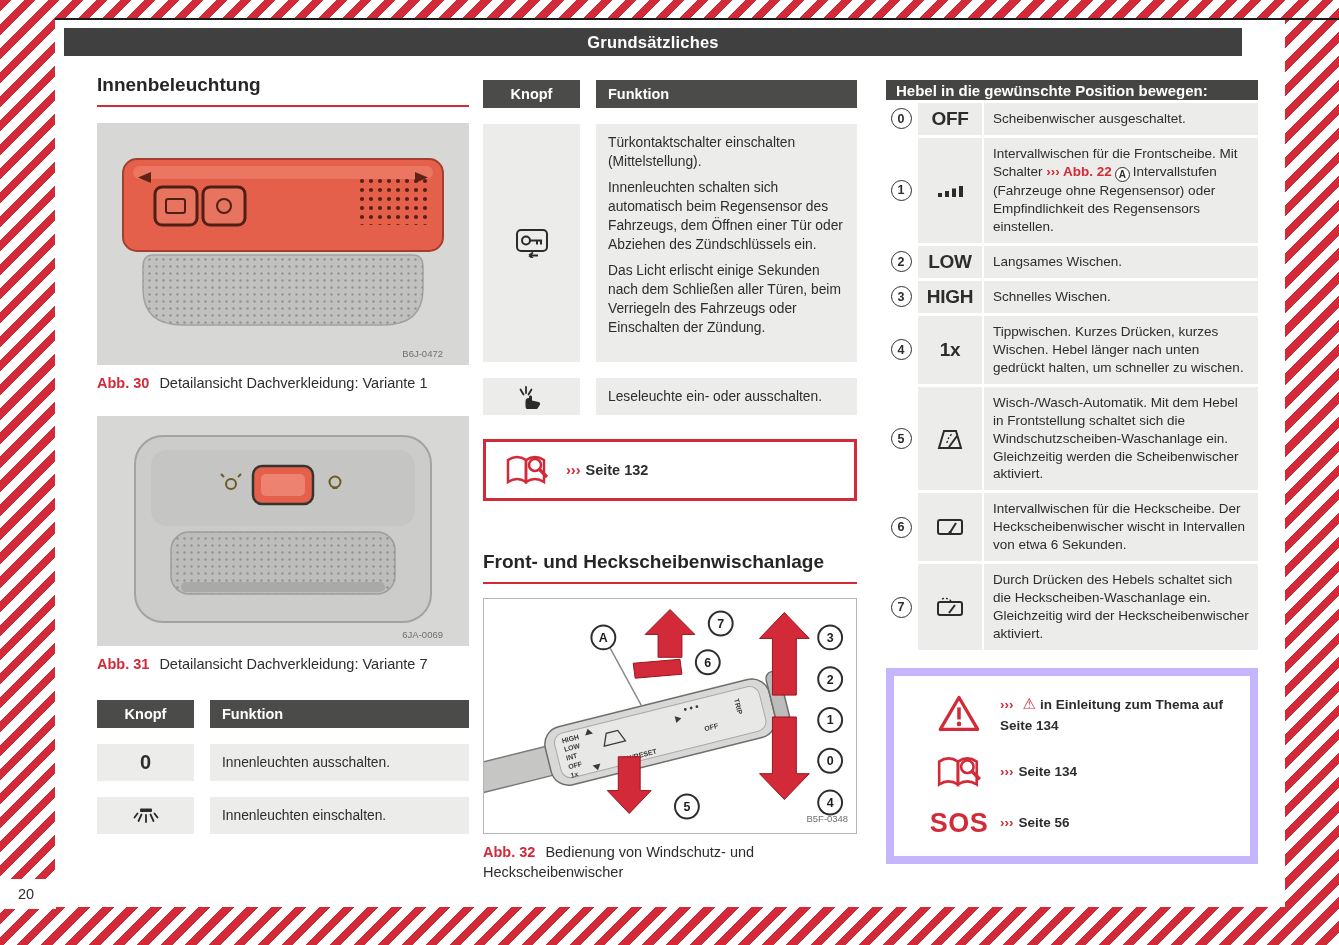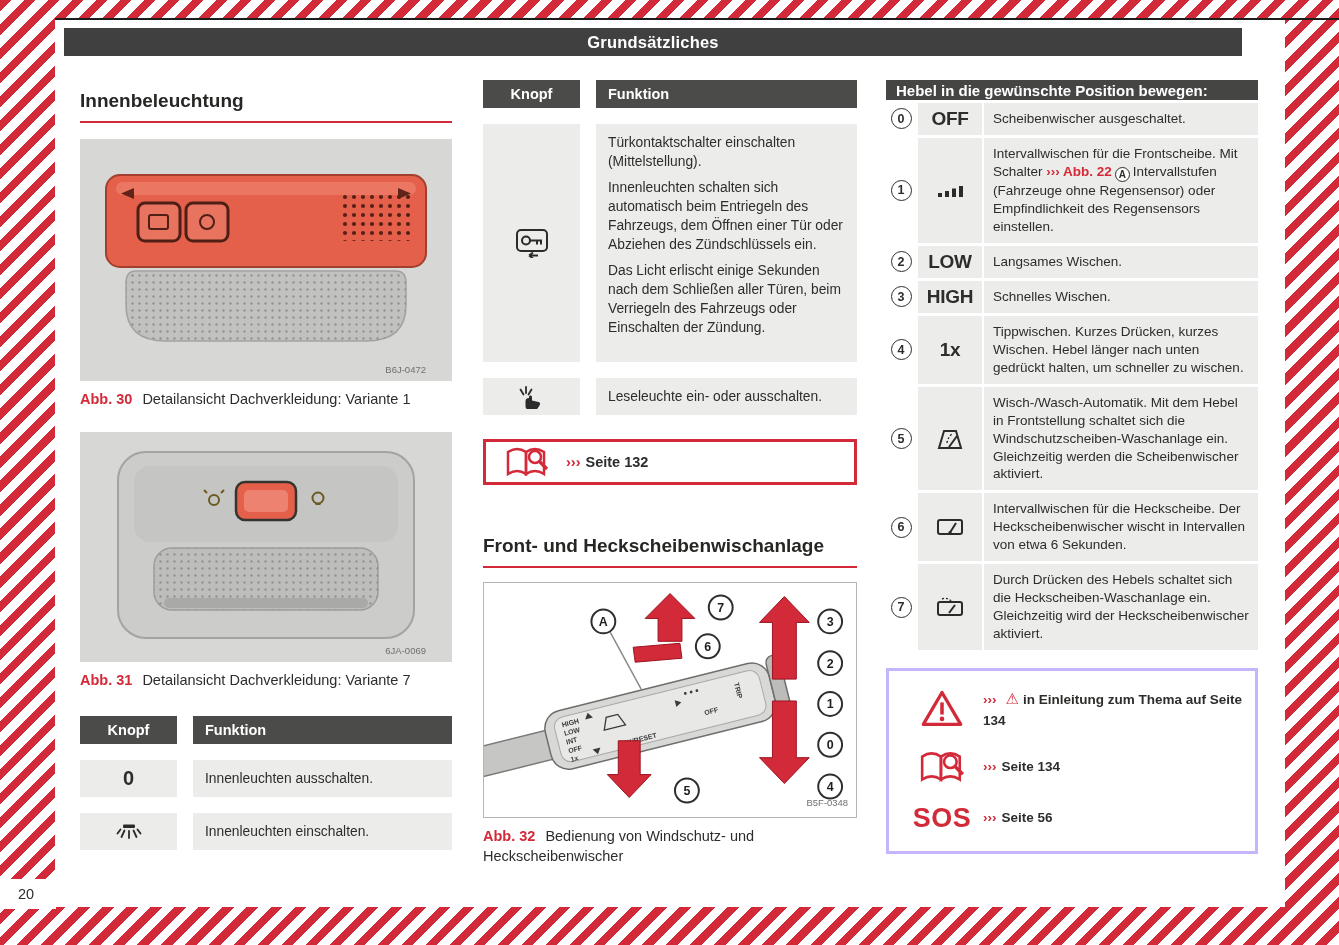--- a/index.html
+++ b/index.html
@@ -22,21 +22,21 @@
   .pagenum-box {
     position:absolute; left:0; top:879px; width:56px; height:30px; background:#fff;
     display:flex; align-items:center; padding-left:18px; font-size:14.5px; color:#2d2d2b; z-index:4;
   }
   .header-bar {
     position:absolute; left:9px; top:10px; width:1178px; height:28px;
     background:#3f403f; color:#fff; font-weight:bold; font-size:16.5px;
     display:flex; align-items:center; justify-content:center; letter-spacing:0.2px;
   }
   .col { position:absolute; top:0; height:100%; }
-  .col-left  { left:25px;  width:372px;margin-top:16px; }
+  .col-left  { left:42px;  width:372px; }
   .col-mid   { left:428px; width:374px; }
   .col-right { left:831px; width:372px; }
 
   .sec-head {
     font-size:19px; font-weight:bold; color:#262624;
     padding-bottom:9px; border-bottom:2px solid #d22a38;
   }
   .col-left .sec-head { margin-top:56px; }
   .col-mid  .sec-head { margin-top:50px; }
 
@@ -55,21 +55,21 @@
   .kf-th.center { justify-content:center; padding:6px 4px; }
   .kf-cc { background:#ececea; display:flex; align-items:center; justify-content:center; }
   .kf-td { background:#ececea; padding:9px 12px; font-size:13.8px; line-height:1.38; }
   .kf-td p { margin-bottom:7px; }
   .kf-td p:last-child { margin-bottom:16px; }
   .big-zero { font-size:20px; font-weight:bold; }
   .tall-cell { min-height:196px; }
 
   
   .ref-box {
-    margin-top:24px; border:3px solid #d22a38; height:46px;
+    margin-top:24px; border:3px solid #d22a38; height:62px;
     display:flex; align-items:center; gap:16px; padding:0 18px;
   }
   .ref-text { font-weight:bold; font-size:14.5px; }
   .red-arrows { color:#d22a38; font-weight:bold; margin-right:5px; }
 
   
   .rt-title {
     margin-top:62px; background:#454544; color:#fff; font-weight:bold; font-size:15px;
     padding:7px 10px; height:20px; display:flex; align-items:center;
   }
@@ -85,21 +85,21 @@
   .rt-desc { background:#ececea; padding:7px 9px; font-size:13.5px; line-height:1.33; }
   .mh26 { min-height:26px; display:flex; align-items:center; }
   .link-red { color:#d22a38; font-weight:bold; }
   .badge-a {
     display:inline-flex; width:15px; height:15px; border:1.6px solid #2d2d2b; border-radius:50%;
     font-size:10px; font-weight:bold; align-items:center; justify-content:center;
     margin:0 3px; vertical-align:-2px; background:#fff;
   }
 
   
-  .info-box { margin-top:18px; border:3px solid #c4b5fd; padding:8px 8px; }
+  .info-box { margin-top:18px; border:8px solid #c4b5fd; padding:8px 20px; }
   .ib-row { display:flex; align-items:center; padding:9px 4px; }
   .ib-icon { width:82px; display:flex; align-items:center; justify-content:center; flex:0 0 82px; }
   .ib-text { font-weight:bold; font-size:13.5px; line-height:1.5; }
   .warn-glyph { color:#d22a38; margin:0 4px; font-size:15px; }
   .sos-label { color:#d22a38; font-weight:bold; font-size:27px; letter-spacing:0.5px; }
 
   svg text { font-family:"Liberation Sans","DejaVu Sans",sans-serif; }
 </style>
 </head>
 <body>
@@ -218,21 +218,21 @@
             <rect x="2" y="2" width="30" height="21" rx="4" fill="none" stroke="#2b2b2b" stroke-width="2"></rect>
             <circle cx="11" cy="12.5" r="4" fill="none" stroke="#2b2b2b" stroke-width="2"></circle>
             <line x1="15" y1="12.5" x2="27" y2="12.5" stroke="#2b2b2b" stroke-width="2"></line>
             <line x1="22" y1="12.5" x2="22" y2="16.5" stroke="#2b2b2b" stroke-width="2"></line>
             <line x1="26" y1="12.5" x2="26" y2="16.5" stroke="#2b2b2b" stroke-width="2"></line>
             <path d="M23,27.5 h-9 m0,0 l4,-3 m-4,3 l4,3" fill="none" stroke="#2b2b2b" stroke-width="1.8"></path>
           </svg>
         </div>
         <div class="kf-td tall-cell">
           <p>Türkontaktschalter einschalten (Mittelstellung).</p>
-          <p>Innenleuchten schalten sich automatisch beim Entriegeln des Fahrzeugs, dem Öffnen einer Tür oder Abziehen des Zündschlüssels ein.</p>
+          <p>Innenleuchten schalten sich automatisch beim Regensensor des Fahrzeugs, dem Öffnen einer Tür oder Abziehen des Zündschlüssels ein.</p>
           <p>Das Licht erlischt einige Sekunden nach dem Schließen aller Türen, beim Verriegeln des Fahrzeugs oder Einschalten der Zündung.</p>
         </div>
         <div class="kf-cc">
           <svg viewBox="0 0 30 24" width="30" height="24">
             <g stroke="#2b2b2b" stroke-width="1.8" stroke-linecap="round">
               <line x1="9" y1="2" x2="9" y2="8"></line>
               <line x1="3.5" y1="4.5" x2="6.5" y2="9.5"></line>
               <line x1="14.5" y1="4.5" x2="11.5" y2="9.5"></line>
             </g>
             <path d="M12,12 c0,-2 3,-2 3,0 l0,3.5 6.5,1.5 c1.8,0.5 2,2 1,3.6 l-1.8,2.6 c-0.7,1 -1.8,1.8 -3.4,1.8 l-4.8,0 c-2.4,0 -4,-1.6 -4,-4 l0,-4.5 c0,-2.4 1.4,-3.4 3.5,-3.4 z" fill="#2b2b2b"></path>

